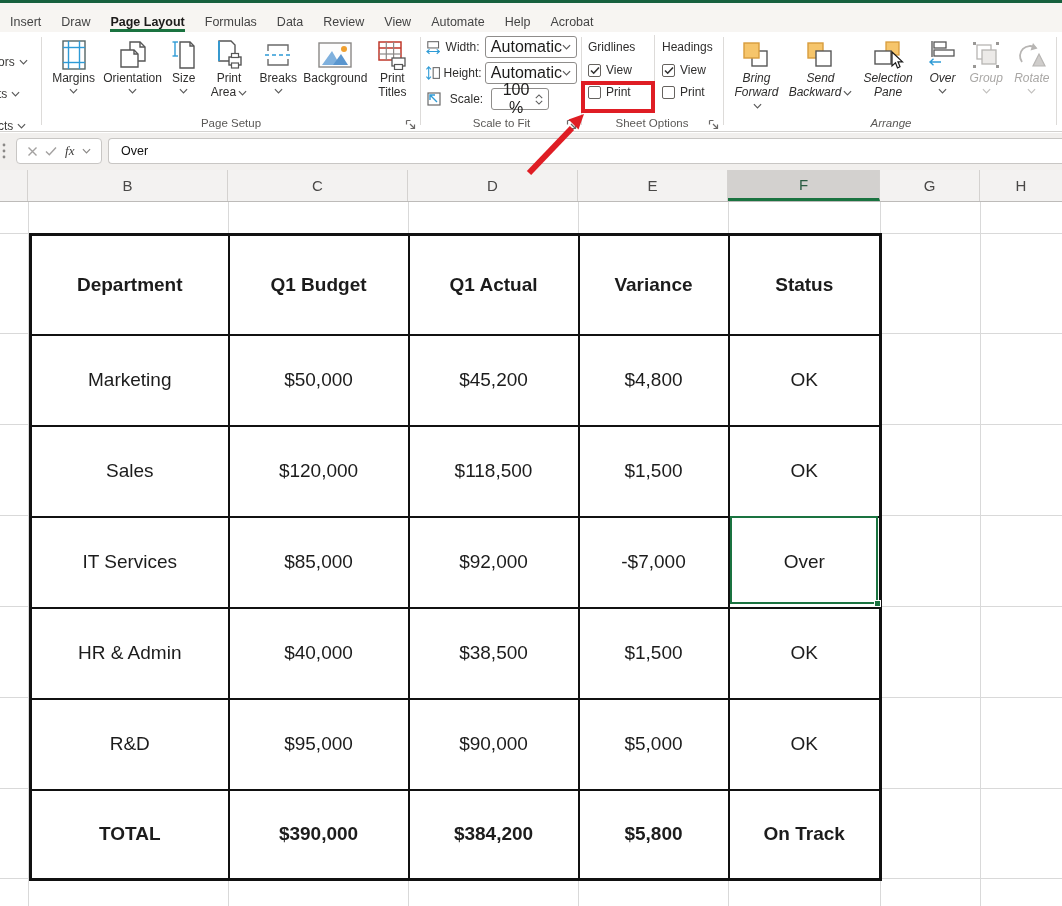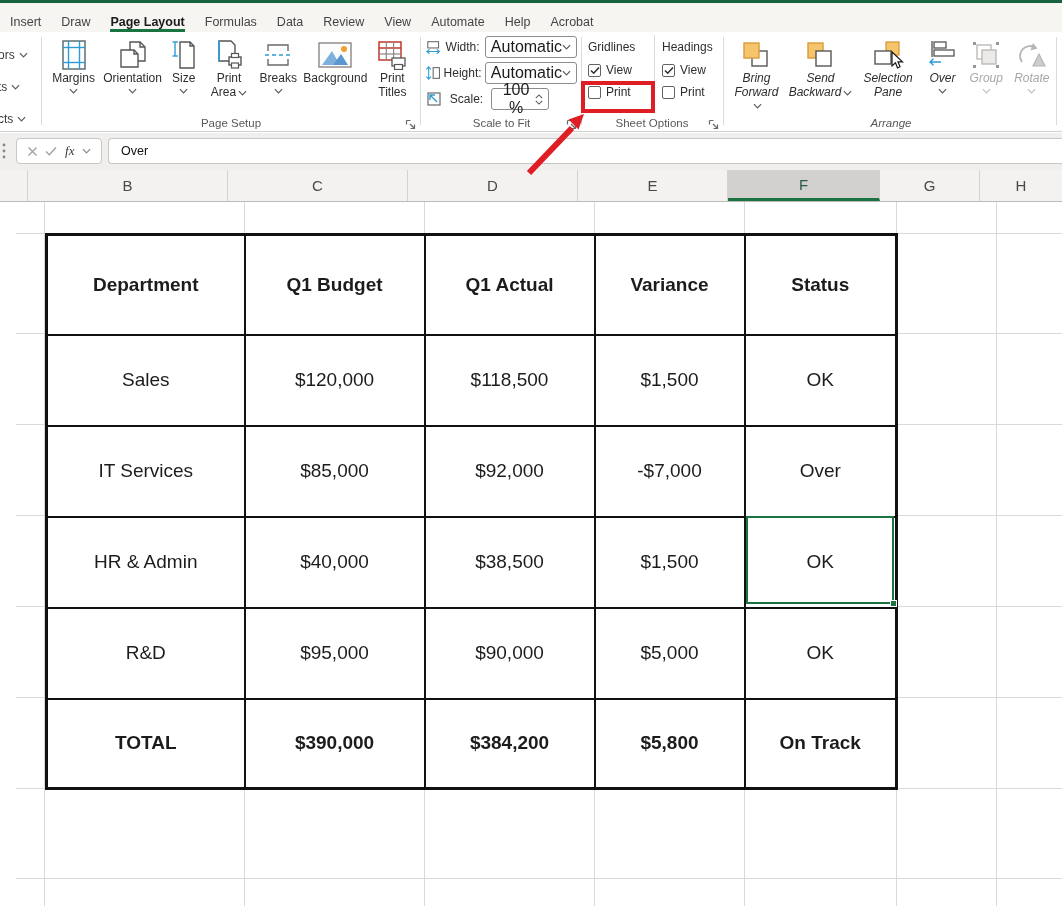--- a/index.html
+++ b/index.html
@@ -17,21 +17,21 @@
   .menutab.active { color:#1c1b1a; font-weight:bold; border-bottom:3px solid #1a7340; }
 
   
   .ribbon { position:absolute; left:0; top:32px; width:1062px; height:100px;
     background:#ffffff; border-bottom:1px solid #d3d1cf; }
   .rib-div { position:absolute; top:5px; width:1px; height:88px; background:#dddbd9; }
   .group-label { position:absolute; bottom:3px; left:0; right:0; text-align:center;
     font-size:11.5px; color:#5a5856; white-space:nowrap; }
   .launcher { position:absolute; bottom:4px; right:1px; width:12px; height:12px; cursor:pointer; }
 
-  .g-themes { position:absolute; left:0; top:12px; width:40px; height:90px;
+  .g-themes { position:absolute; left:0; top:19px; width:40px; height:90px;
     display:flex; flex-direction:column; justify-content:space-between; padding:4px 0 8px; }
   .theme-item { font-size:12px; color:#3b3a39; white-space:nowrap; display:flex; align-items:center; gap:4px; margin-left:-2px;}
 
   .g-pagesetup { position:absolute; left:44px; top:0; width:374px; height:100px; }
   .g-scalefit  { position:absolute; left:424px; top:0; width:155px; height:100px; }
   .g-sheetopts { position:absolute; left:583px; top:0; width:138px; height:100px; }
   .g-arrange   { position:absolute; left:726px; top:0; width:330px; height:100px;font-style:italic; }
 
   .btn-row { display:flex; align-items:flex-start; padding:5px 3px 0 3px; gap:2px; }
   .rib-btn { display:flex; flex-direction:column; align-items:center; text-align:center;
@@ -71,21 +71,21 @@
     display:flex; align-items:center; padding-left:12px; font-size:12.5px; color:#111; }
 
   
   .colhead { position:absolute; left:0; top:170px; width:1062px; height:32px; display:flex;
     background:#f3f2f1; border-bottom:1px solid #bdbbb9; }
   .ch { height:100%; display:flex; align-items:center; justify-content:center;
     font-size:15px; color:#4a4948; border-right:1px solid #d4d2d0; cursor:pointer; }
   .ch.sel { background:#d3d1cf; color:#2a5c43; border-bottom:3px solid #1a7340; }
 
   
-  .sheet { position:absolute; left:0; top:202px; width:840px; height:704px; background:#fff;margin-left:16px; }
+  .sheet { position:absolute; left:0; top:202px; width:840px; height:704px; background:#fff; }
   .vline { position:absolute; top:0; width:1px; height:704px; background:#d9d9d9; }
   .hline { position:absolute; left:0; width:1062px; height:1px; background:#d9d9d9; }
 
   table.budget { position:absolute; left:29px; top:31px; border-collapse:collapse;
     border:3px solid #111; table-layout:fixed; width:851px; background:#fff; }
   table.budget td, table.budget th { border:2px solid #111; text-align:center; vertical-align:middle;
     font-size:19px; color:#1c1c1c; font-weight:normal; }
   table.budget tr.hdr th, table.budget tr.total td { font-weight:bold; }
 
   .sel-cell { position:absolute; left:730px; top:314px; width:148px; height:88px;
@@ -493,20 +493,27 @@
       </colgroup>
     <tbody>
         <tr class="hdr" style="height:100px">
       <th>Department</th>
       <th>Q1 Budget</th>
       <th>Q1 Actual</th>
       <th>Variance</th>
       <th>Status</th>
     </tr>
     <tr style="height:91px">
+      <td>Marketing</td>
+      <td>$50,000</td>
+      <td>$45,200</td>
+      <td>$4,800</td>
+      <td>OK</td>
+    </tr>
+    <tr style="height:91px">
       <td>Sales</td>
       <td>$120,000</td>
       <td>$118,500</td>
       <td>$1,500</td>
       <td>OK</td>
     </tr>
     <tr style="height:91px">
       <td>IT Services</td>
       <td>$85,000</td>
       <td>$92,000</td>

